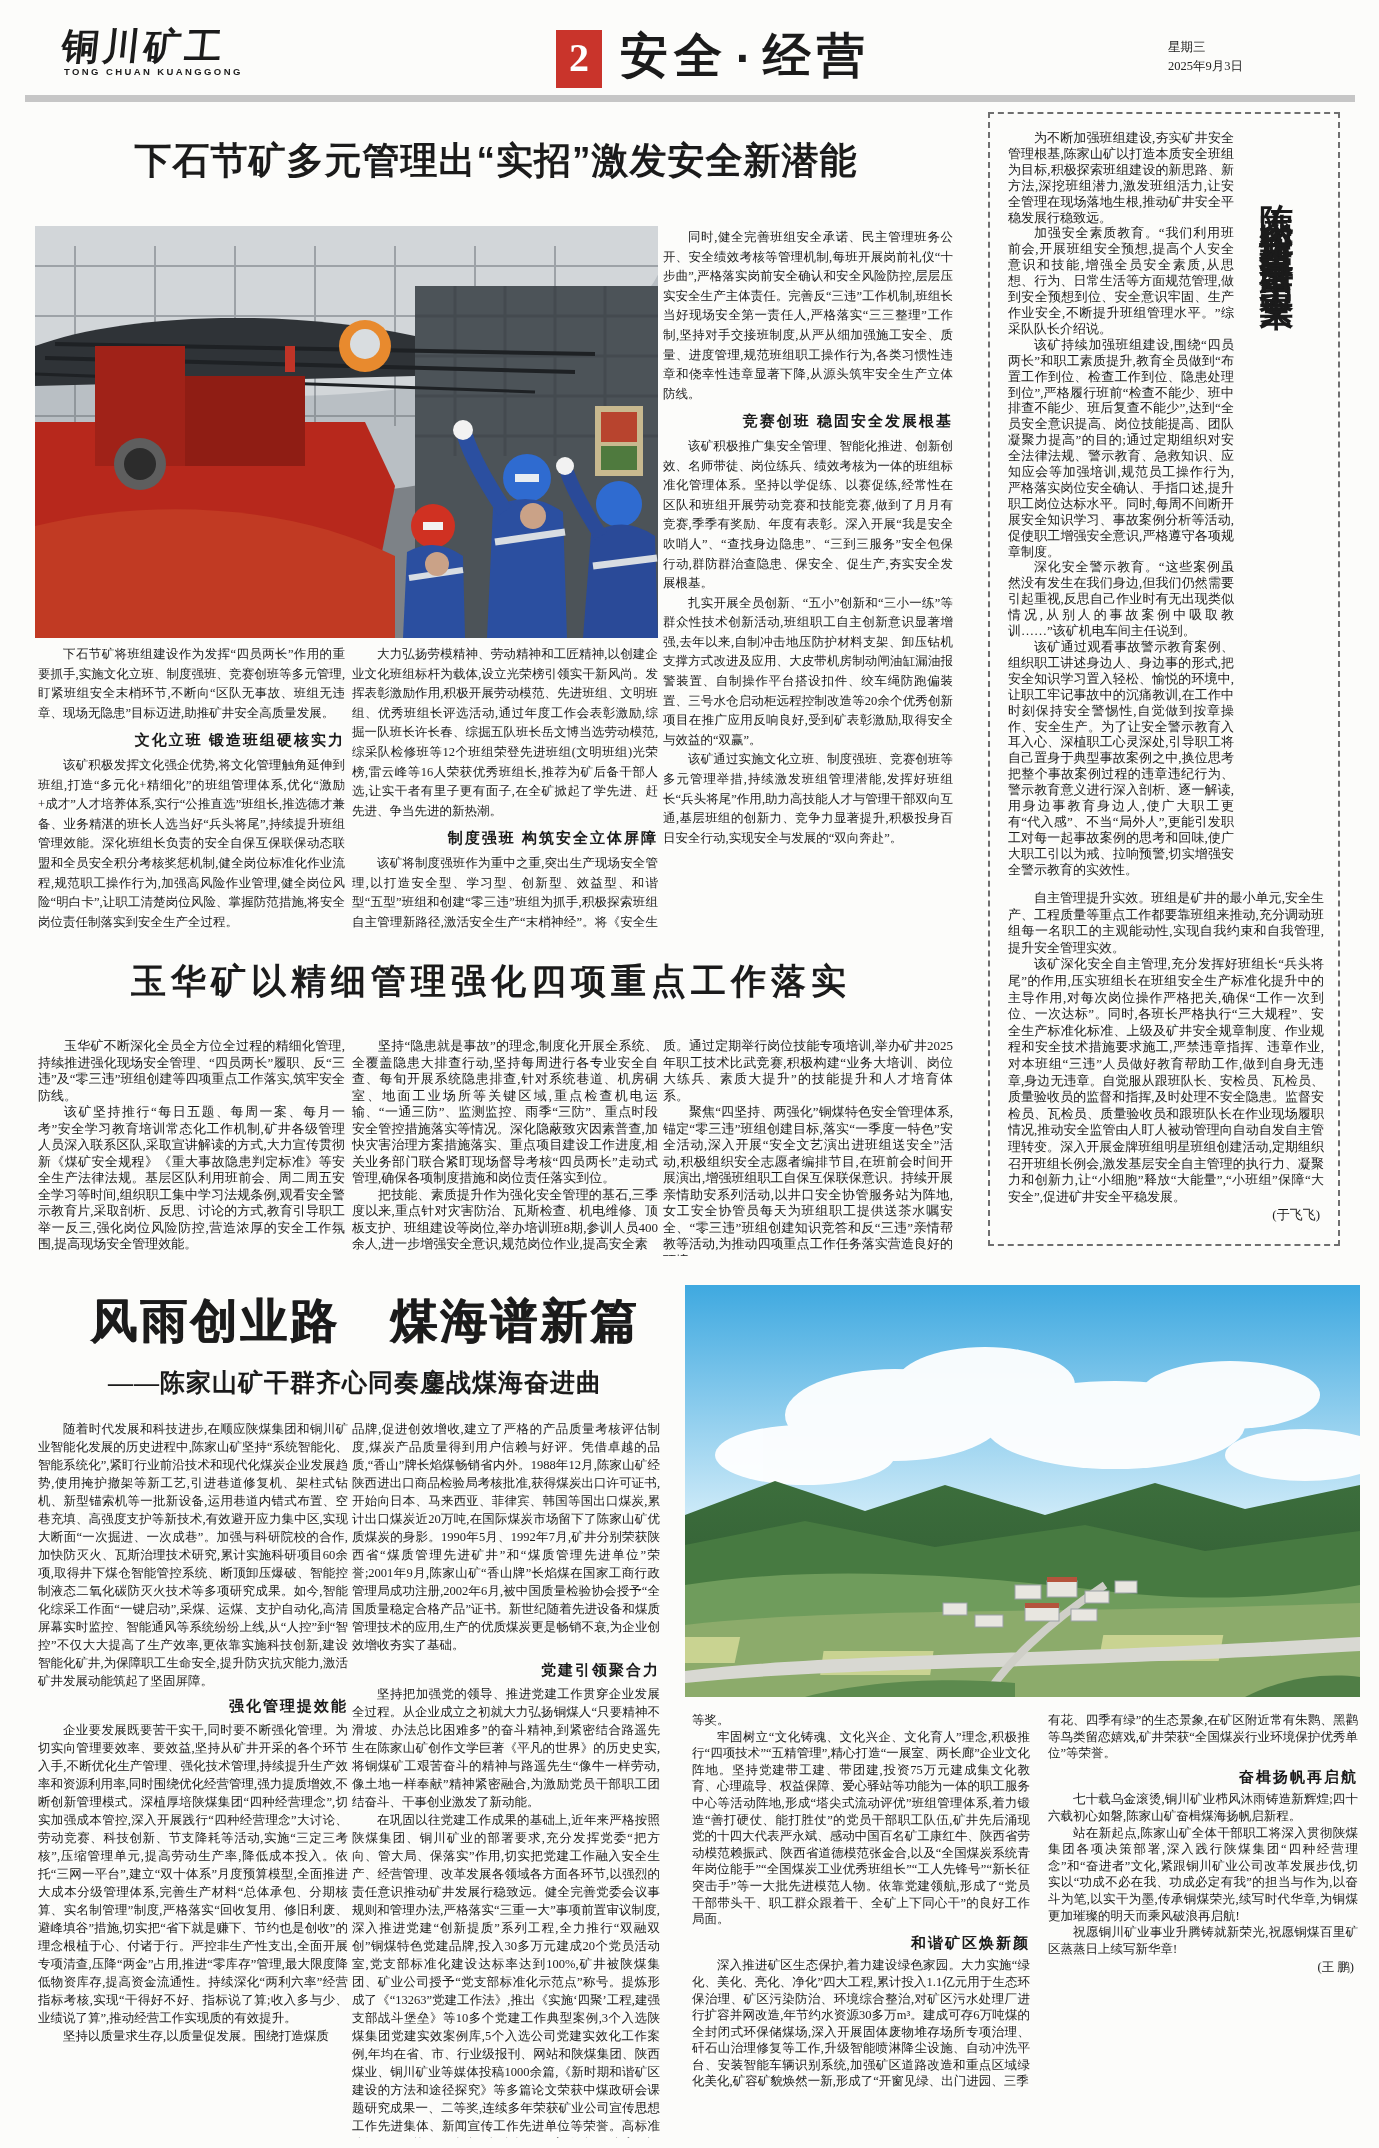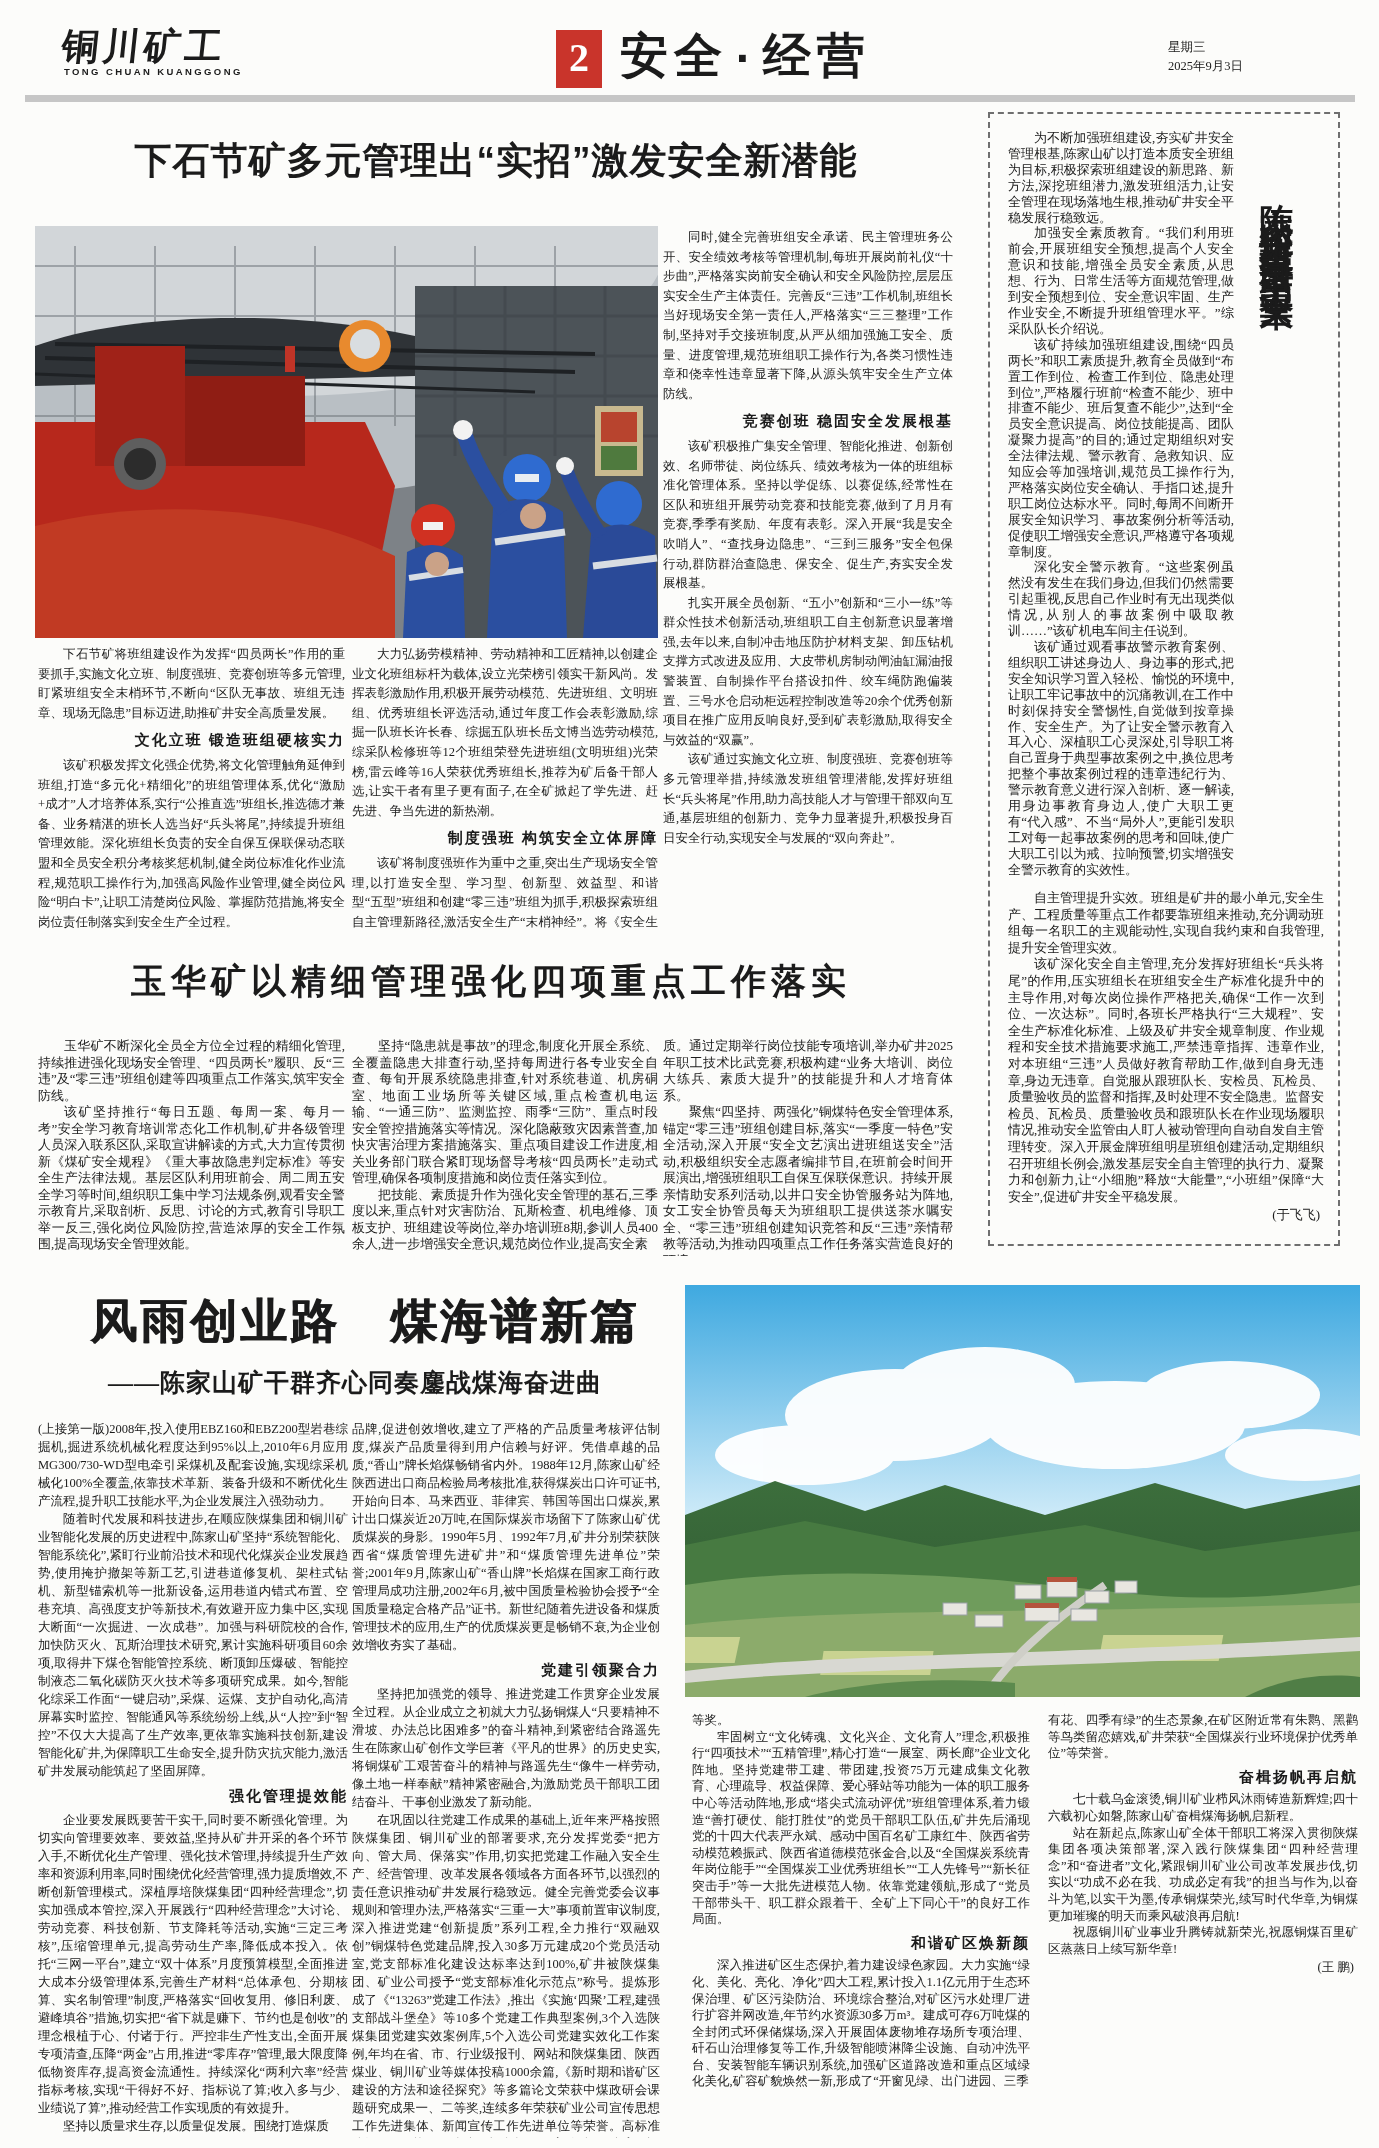--- a/index.html
+++ b/index.html
@@ -220,21 +220,20 @@
       <g fill="#b4543c">
         <rect x="362" y="292" width="30" height="5"></rect>
           <rect x="340" y="318" width="34" height="5"></rect>
       </g>
       <path d="M120 412 C180 396 260 392 330 398 L330 412 Z" fill="#5c8a4e"></path>
       <path d="M560 412 C600 392 640 388 675 392 L675 412 Z" fill="#507e46"></path>
     </svg>
   </div>
 
   <div class="col ftcolA" style="left:38px;top:1420px;width:310px;height:718px;">
-      <div class="fi-pc">(上接第一版)2008年,投入使用EBZ160和EBZ200型岩巷综掘机,掘进系统机械化程度达到95%以上,2010年6月应用MG300/730-WD型电牵引采煤机及配套设施,实现综采机械化100%全覆盖,依靠技术革新、装备升级和不断优化生产流程,提升职工技能水平,为企业发展注入强劲动力。</div>
       <div class="fi-p">随着时代发展和科技进步,在顺应陕煤集团和铜川矿业智能化发展的历史进程中,陈家山矿坚持“系统智能化、智能系统化”,紧盯行业前沿技术和现代化煤炭企业发展趋势,使用掩护撤架等新工艺,引进巷道修复机、架柱式钻机、新型锚索机等一批新设备,运用巷道内错式布置、空巷充填、高强度支护等新技术,有效避开应力集中区,实现大断面“一次掘进、一次成巷”。加强与科研院校的合作,加快防灭火、瓦斯治理技术研究,累计实施科研项目60余项,取得井下煤仓智能管控系统、断顶卸压爆破、智能控制液态二氧化碳防灭火技术等多项研究成果。如今,智能化综采工作面“一键启动”,采煤、运煤、支护自动化,高清屏幕实时监控、智能通风等系统纷纷上线,从“人控”到“智控”不仅大大提高了生产效率,更依靠实施科技创新,建设智能化矿井,为保障职工生命安全,提升防灾抗灾能力,激活矿井发展动能筑起了坚固屏障。</div>
       <div class="fi-h">强化管理提效能</div>
       <div class="fi-p">企业要发展既要苦干实干,同时要不断强化管理。为切实向管理要效率、要效益,坚持从矿井开采的各个环节入手,不断优化生产管理、强化技术管理,持续提升生产效率和资源利用率,同时围绕优化经营管理,强力提质增效,不断创新管理模式。深植厚培陕煤集团“四种经营理念”,切实加强成本管控,深入开展践行“四种经营理念”大讨论、劳动竞赛、科技创新、节支降耗等活动,实施“三定三考核”,压缩管理单元,提高劳动生产率,降低成本投入。依托“三网一平台”,建立“双十体系”月度预算模型,全面推进大成本分级管理体系,完善生产材料“总体承包、分期核算、实名制管理”制度,严格落实“回收复用、修旧利废、避峰填谷”措施,切实把“省下就是赚下、节约也是创收”的理念根植于心、付诸于行。严控非生产性支出,全面开展专项清查,压降“两金”占用,推进“零库存”管理,最大限度降低物资库存,提高资金流通性。持续深化“两利六率”经营指标考核,实现“干得好不好、指标说了算;收入多与少、业绩说了算”,推动经营工作实现质的有效提升。</div>
       <div class="fi-p">坚持以质量求生存,以质量促发展。围绕打造煤质</div>
     </div>
   <div class="col ftcolA" style="left:352px;top:1420px;width:308px;height:718px;">
       <div class="fi-pc">品牌,促进创效增收,建立了严格的产品质量考核评估制度,煤炭产品质量得到用户信赖与好评。凭借卓越的品质,“香山”牌长焰煤畅销省内外。1988年12月,陈家山矿经陕西进出口商品检验局考核批准,获得煤炭出口许可证书,开始向日本、马来西亚、菲律宾、韩国等国出口煤炭,累计出口煤炭近20万吨,在国际煤炭市场留下了陈家山矿优质煤炭的身影。1990年5月、1992年7月,矿井分别荣获陕西省“煤质管理先进矿井”和“煤质管理先进单位”荣誉;2001年9月,陈家山矿“香山牌”长焰煤在国家工商行政管理局成功注册,2002年6月,被中国质量检验协会授予“全国质量稳定合格产品”证书。新世纪随着先进设备和煤质管理技术的应用,生产的优质煤炭更是畅销不衰,为企业创效增收夯实了基础。</div>
       <div class="fi-h">党建引领聚合力</div>
       <div class="fi-p">坚持把加强党的领导、推进党建工作贯穿企业发展全过程。从企业成立之初就大力弘扬铜煤人“只要精神不滑坡、办法总比困难多”的奋斗精神,到紧密结合路遥先生在陈家山矿创作文学巨著《平凡的世界》的历史史实,将铜煤矿工艰苦奋斗的精神与路遥先生“像牛一样劳动,像土地一样奉献”精神紧密融合,为激励党员干部职工团结奋斗、干事创业激发了新动能。</div>
       <div class="fi-p">在巩固以往党建工作成果的基础上,近年来严格按照陕煤集团、铜川矿业的部署要求,充分发挥党委“把方向、管大局、保落实”作用,切实把党建工作融入安全生产、经营管理、改革发展各领域各方面各环节,以强烈的责任意识推动矿井发展行稳致远。健全完善党委会议事规则和管理办法,严格落实“三重一大”事项前置审议制度,深入推进党建“创新提质”系列工程,全力推行“双融双创”铜煤特色党建品牌,投入30多万元建成20个党员活动室,党支部标准化建设达标率达到100%,矿井被陕煤集团、矿业公司授予“党支部标准化示范点”称号。提炼形成了《“13263”党建工作法》,推出《实施‘四聚’工程,建强支部战斗堡垒》等10多个党建工作典型案例,3个入选陕煤集团党建实效案例库,5个入选公司党建实效化工作案例,年均在省、市、行业级报刊、网站和陕煤集团、陕西煤业、铜川矿业等媒体投稿1000余篇,《新时期和谐矿区建设的方法和途径探究》等多篇论文荣获中煤政研会课题研究成果一、二等奖,连续多年荣获矿业公司宣传思想工作先进集体、新闻宣传工作先进单位等荣誉。高标准建设了“一苑、一中心”廉洁文化教育阵地,《培育“廉·安”特色品牌 全力推动廉洁文化建设提档升级》荣获矿业公司廉洁文化建设精品成果典型案例一</div>

